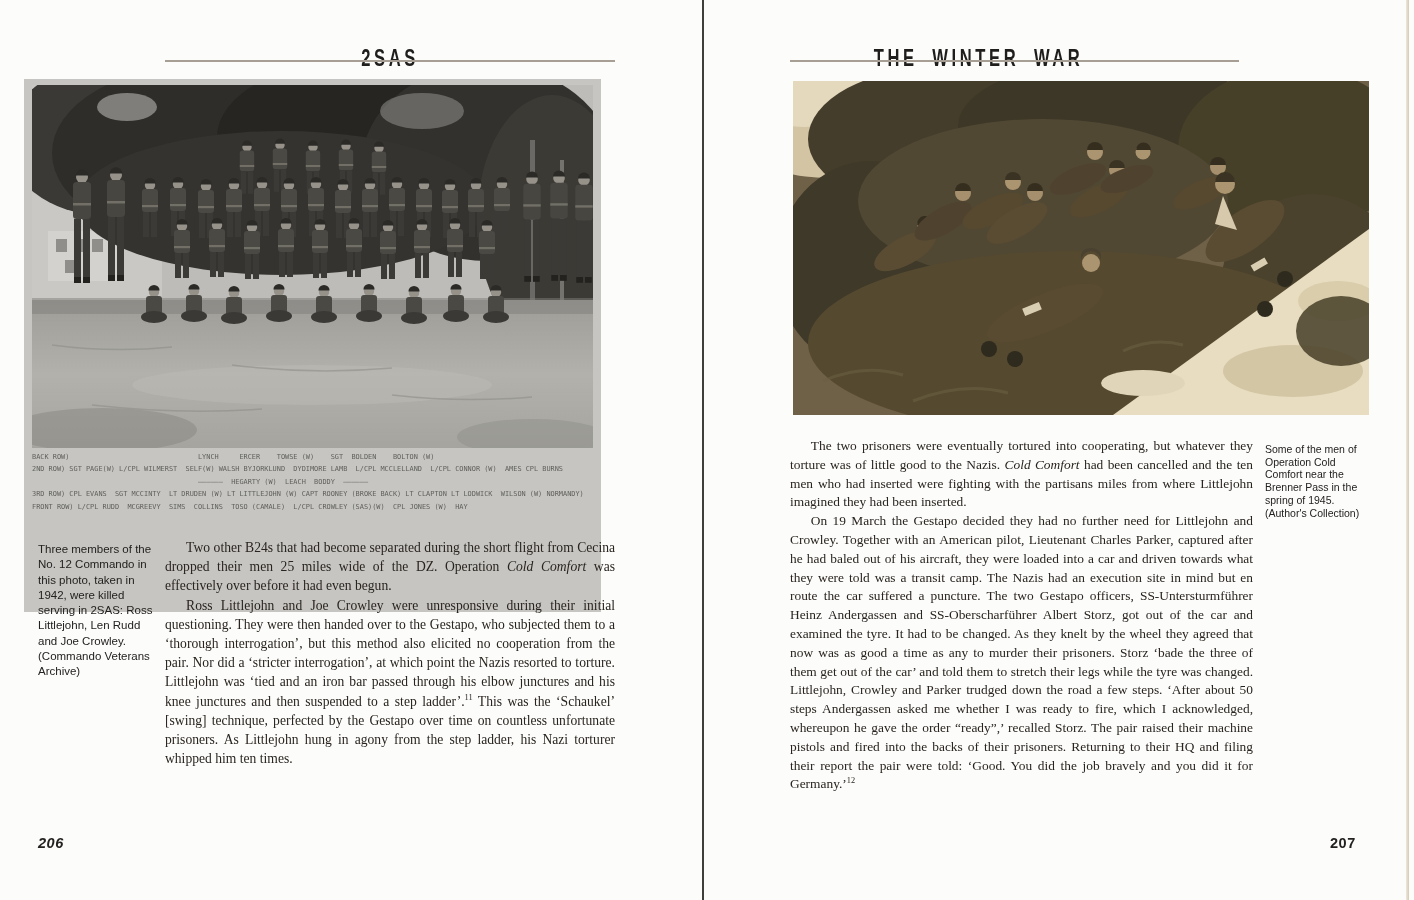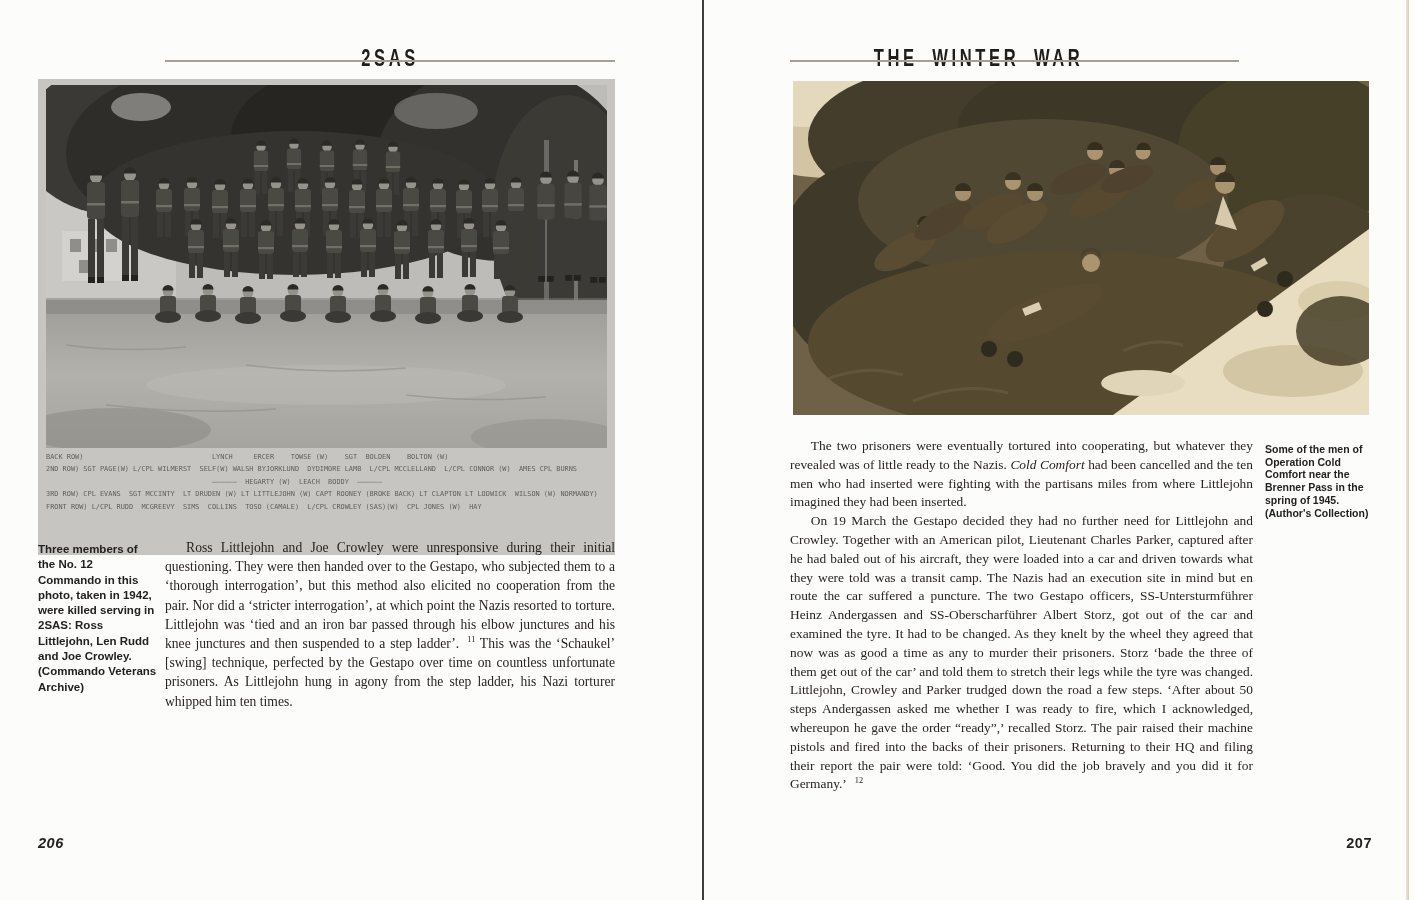--- a/index.html
+++ b/index.html
@@ -11,54 +11,54 @@
           font-size:23px;letter-spacing:5px;word-spacing:9px;transform:scaleX(.72);
           transform-origin:center;white-space:nowrap;}
   .rule{position:absolute;height:2px;background:#a79e94;}
   
   .photo-mat{position:absolute;background:#c6c5c1;}
   .photo-mat svg{display:block;position:absolute;}
   .hand{position:absolute;left:8px;top:372px;width:561px;font-family:"DejaVu Sans Mono",monospace;
         font-size:6.9px;line-height:12.4px;color:#5f5f5b;white-space:pre;}
   .photo-plain{position:absolute;}
   
-  .margin-cap{position:absolute;font-family:"Liberation Sans",sans-serif;font-weight:bold;
+  .margin-cap{position:absolute;font-family:"Liberation Sans",sans-serif;font-weight:normal;
               color:#242220;}
   .cap-l{left:38px;top:542px;width:120px;font-size:11.5px;line-height:15.3px;}
   .cap-r{left:1265px;top:443px;width:106px;font-size:10.5px;line-height:12.7px;}
   
   .body-text{position:absolute;color:#29241f;text-align:justify;}
   .body-l{left:165px;top:538px;width:450px;font-size:13.6px;line-height:19.2px;}
   .body-r{left:790px;top:437px;width:463px;font-size:13.4px;line-height:18.8px;}
   .para{margin:0;}
   .para.ind{text-indent:1.55em;}
   .para i{font-style:italic;margin-top:16px;}
-  .para sup{font-size:62%;line-height:0;vertical-align:super;margin-left:8px;}
+  .para sup{font-size:62%;line-height:0;vertical-align:super;}
   
   .pgnum{position:absolute;font-family:"Liberation Sans",sans-serif;font-weight:bold;
          font-size:14.5px;color:#242220;letter-spacing:.5px;}
   .pg-l{left:38px;top:835px;font-style:italic;}
-  .pg-r{left:1330px;top:835px;width:42px;text-align:right;}
+  .pg-r{left:1330px;top:835px;width:42px;text-align:left;}
   
   .gutter{position:absolute;left:702px;top:0;width:2px;height:900px;background:#403e3b;}
   .edge{position:absolute;left:1406px;top:0;width:3px;height:900px;
         background:linear-gradient(to right,#ece5d6,#cfc2a8);opacity:.85;}
 </style>
 </head>
 <body>
 
 <div id="canvas">
 
   <div>
     <div class="hdr" style="left:165px;width:450px;">
       <span class="t">2SAS</span>
     </div>
     <div class="rule" style="left:165px;top:60px;width:450px;"></div>
 
-    <div class="photo-mat" style="left:38px;top:79px;width:577px;height:476px;">
+    <div class="photo-mat" style="left:24px;top:79px;width:577px;height:533px;">
       <svg width="561" height="363" style="left:8px;top:6px;" viewBox="0 0 561 363">
         <defs>
           <linearGradient id="grass" x1="0" y1="0" x2="0" y2="1">
             <stop offset="0" stop-color="#9d9c97"></stop>
               <stop offset=".5" stop-color="#b2b1ac"></stop>
             <stop offset="1" stop-color="#a5a49f"></stop>
           </linearGradient>
           <g id="man">
             <circle cx="0" cy="0" r="5.2" fill="#96928a"></circle>
             <path d="M-5.6,-1.5 a5.6,5.6 0 0 1 11.2,0 z" fill="#2b2a27"></path>
@@ -158,20 +158,21 @@
         <ellipse cx="500" cy="352" rx="75" ry="18" fill="#908f8a" opacity=".5"></ellipse>
         <ellipse cx="280" cy="300" rx="180" ry="20" fill="#c0bfba" opacity=".4"></ellipse>
         <path d="M20,260 q60,8 120,2 M200,280 q80,10 160,3 M360,310 q70,8 140,2 M60,320 q90,10 170,4" stroke="#8e8d88" stroke-width="1.5" fill="none" opacity=".6"></path>
       </svg>
       <div class="hand"><div>BACK ROW)                               LYNCH     ERCER    TOWSE (W)    SGT  BOLDEN    BOLTON (W)</div><div>2ND ROW) SGT PAGE(W) L/CPL WILMERST  SELF(W) WALSH BYJORKLUND  DYDIMORE LAMB  L/CPL MCCLELLAND  L/CPL CONNOR (W)  AMES CPL BURNS</div><div>                                        ——————  HEGARTY (W)  LEACH  BODDY  ——————</div><div>3RD ROW) CPL EVANS  SGT MCCINTY  LT DRUDEN (W) LT LITTLEJOHN (W) CAPT ROONEY (BROKE BACK) LT CLAPTON LT LODWICK  WILSON (W) NORMANDY)</div><div>FRONT ROW) L/CPL RUDD  MCGREEVY  SIMS  COLLINS  TOSO (CAMALE)  L/CPL CROWLEY (SAS)(W)  CPL JONES (W)  HAY</div></div>
     </div>
 
     <div class="margin-cap cap-l">Three members of the No. 12 Commando in this photo, taken in 1942, were killed serving in 2SAS: Ross Littlejohn, Len Rudd and Joe Crowley. (Commando Veterans Archive)</div>
 
     <div class="body-text body-l">
+        <p class="para ind"><span>Two other B24s that had become separated during the short flight from Cecina dropped their men 25 miles wide of the DZ. Operation </span><i>Cold Comfort</i><span> was effectively over before it had even begun.</span></p>
         <p class="para ind"><span>Ross Littlejohn and Joe Crowley were unresponsive during their initial questioning. They were then handed over to the Gestapo, who subjected them to a ‘thorough interrogation’, but this method also elicited no cooperation from the pair. Nor did a ‘stricter interrogation’, at which point the Nazis resorted to torture. Littlejohn was ‘tied and an iron bar passed through his elbow junctures and his knee junctures and then suspended to a step ladder’.</span><sup>11</sup><span> This was the ‘Schaukel’ [swing] technique, perfected by the Gestapo over time on countless unfortunate prisoners. As Littlejohn hung in agony from the step ladder, his Nazi torturer whipped him ten times.</span></p>
       </div>
 
     <div class="pgnum pg-l">206</div>
   </div>
 
   <div class="gutter"></div>
 
   <div>
     <div class="hdr" style="left:754px;width:449px;">
@@ -240,21 +241,21 @@
             <circle cx="222" cy="278" r="8" fill="#2e2a1e"></circle>
         </g>
 
         <path d="M30,300 q40,-18 80,-6 M120,320 q50,-20 95,-8 M330,270 q30,-14 60,-6" stroke="#6b5f42" stroke-width="3" fill="none" opacity=".6"></path>
       </svg>
     </div>
 
     <div class="margin-cap cap-r">Some of the men of Operation Cold Comfort near the Brenner Pass in the spring of 1945. (Author's Collection)</div>
 
     <div class="body-text body-r">
-        <p class="para ind"><span>The two prisoners were eventually tortured into cooperating, but whatever they revealed was of little ready to the Nazis. </span><i>Cold Comfort</i><span> had been cancelled and the ten men who had inserted were fighting with the partisans miles from where Littlejohn imagined they had been inserted.</span></p>
+        <p class="para ind"><span>The two prisoners were eventually tortured into cooperating, but whatever they torture was of little good to the Nazis. </span><i>Cold Comfort</i><span> had been cancelled and the ten men who had inserted were fighting with the partisans miles from where Littlejohn imagined they had been inserted.</span></p>
         <p class="para ind"><span>On 19 March the Gestapo decided they had no further need for Littlejohn and Crowley. Together with an American pilot, Lieutenant Charles Parker, captured after he had baled out of his aircraft, they were loaded into a car and driven towards what they were told was a transit camp. The Nazis had an execution site in mind but en route the car suffered a puncture. The two Gestapo officers, SS-Untersturmführer Heinz Andergassen and SS-Oberscharführer Albert Storz, got out of the car and examined the tyre. It had to be changed. As they knelt by the wheel they agreed that now was as good a time as any to murder their prisoners. Storz ‘bade the three of them get out of the car’ and told them to stretch their legs while the tyre was changed. Littlejohn, Crowley and Parker trudged down the road a few steps. ‘After about 50 steps Andergassen asked me whether I was ready to fire, which I acknowledged, whereupon he gave the order “ready”,’ recalled Storz. The pair raised their machine pistols and fired into the backs of their prisoners. Returning to their HQ and filing their report the pair were told: ‘Good. You did the job bravely and you did it for Germany.’</span><sup>12</sup></p>
       </div>
 
     <div class="pgnum pg-r">207</div>
   </div>
 
   <div class="edge"></div>
 </div>
 
 </body></html>

